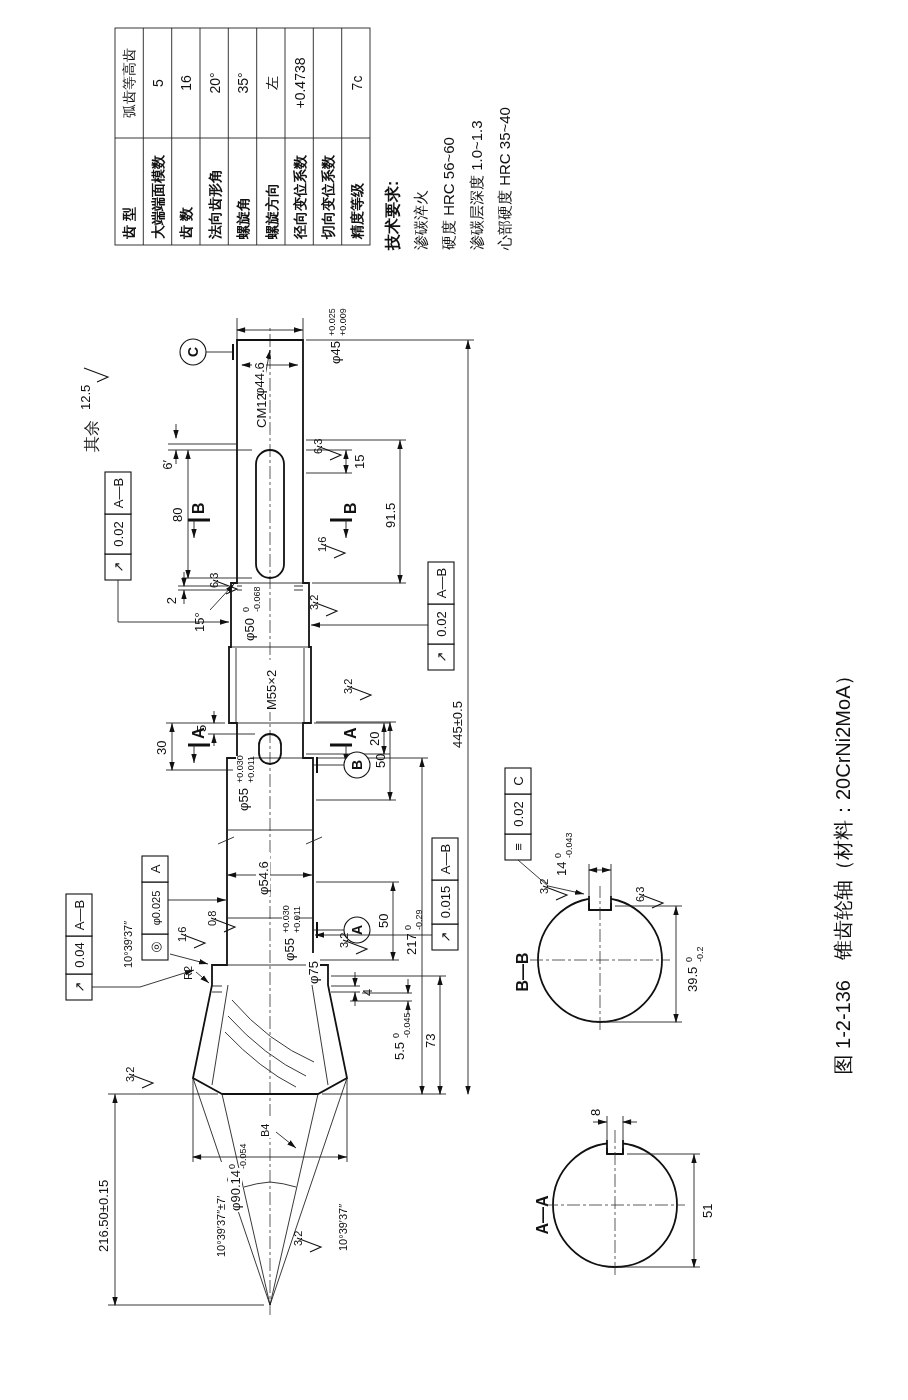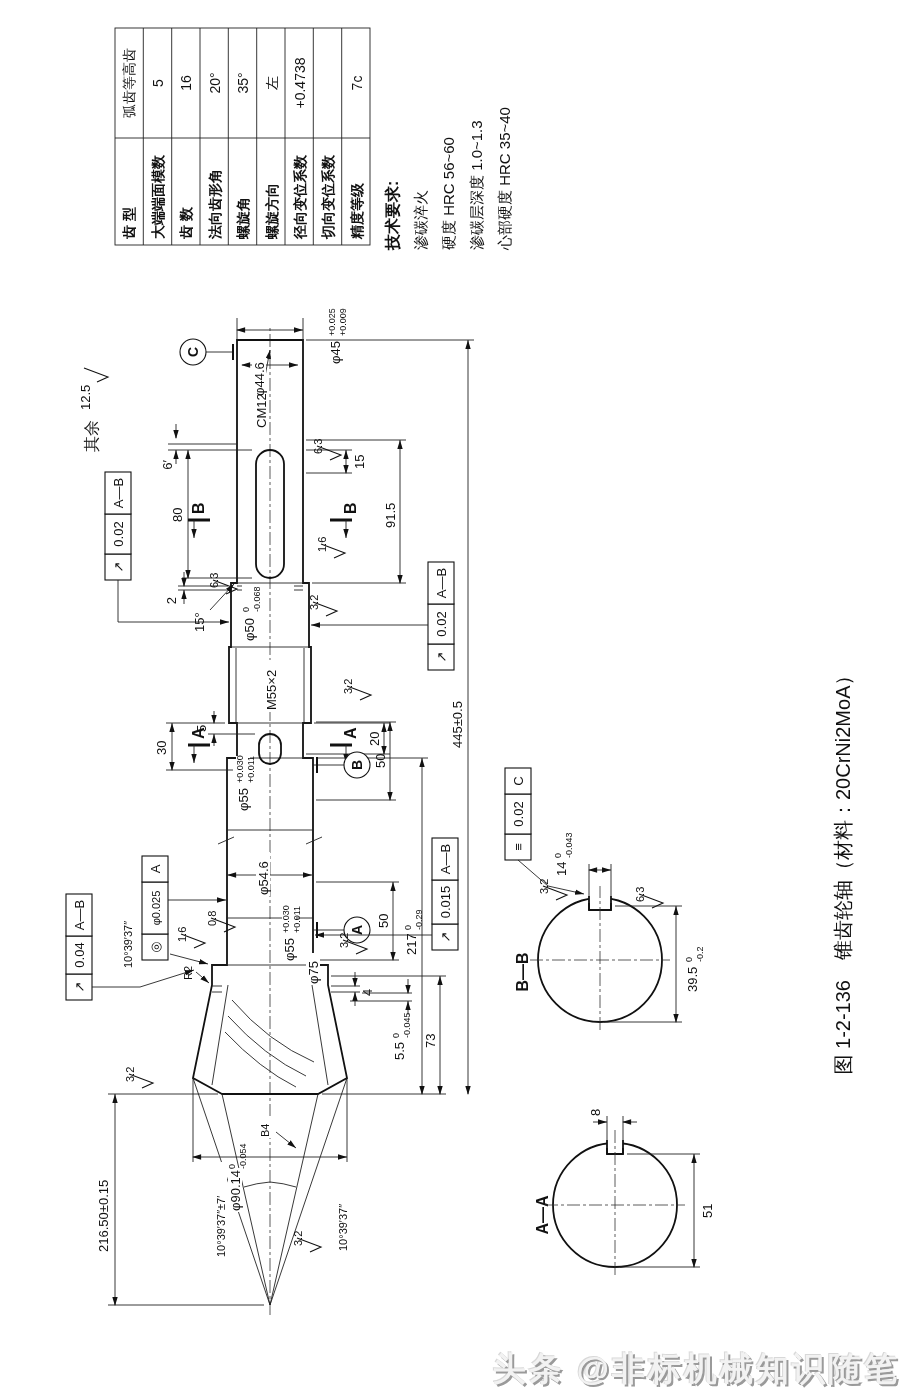--- a/index.html
+++ b/index.html
@@ -449,14 +449,13 @@
       <line x1="133" y1="620" x2="133" y2="700" class="tl"></line>
       <line x1="246" y1="627" x2="246" y2="700" class="tl"></line>
       <line x1="133" y1="694" x2="246" y2="694" class="dl" marker-start="url(#as)" marker-end="url(#ae)"></line>
       <text x="182" y="712" class="dim">51</text>
     </g>
 
     <text x="530" y="850" class="cap" text-anchor="middle">图 1-2-136　锥齿轮轴（材料：20CrNi2MoA）</text>
   </g>
 </svg>
 
-<div id="watermark">头条 @非标机械知识随笔</div>
 </div>
 
 </body></html>

